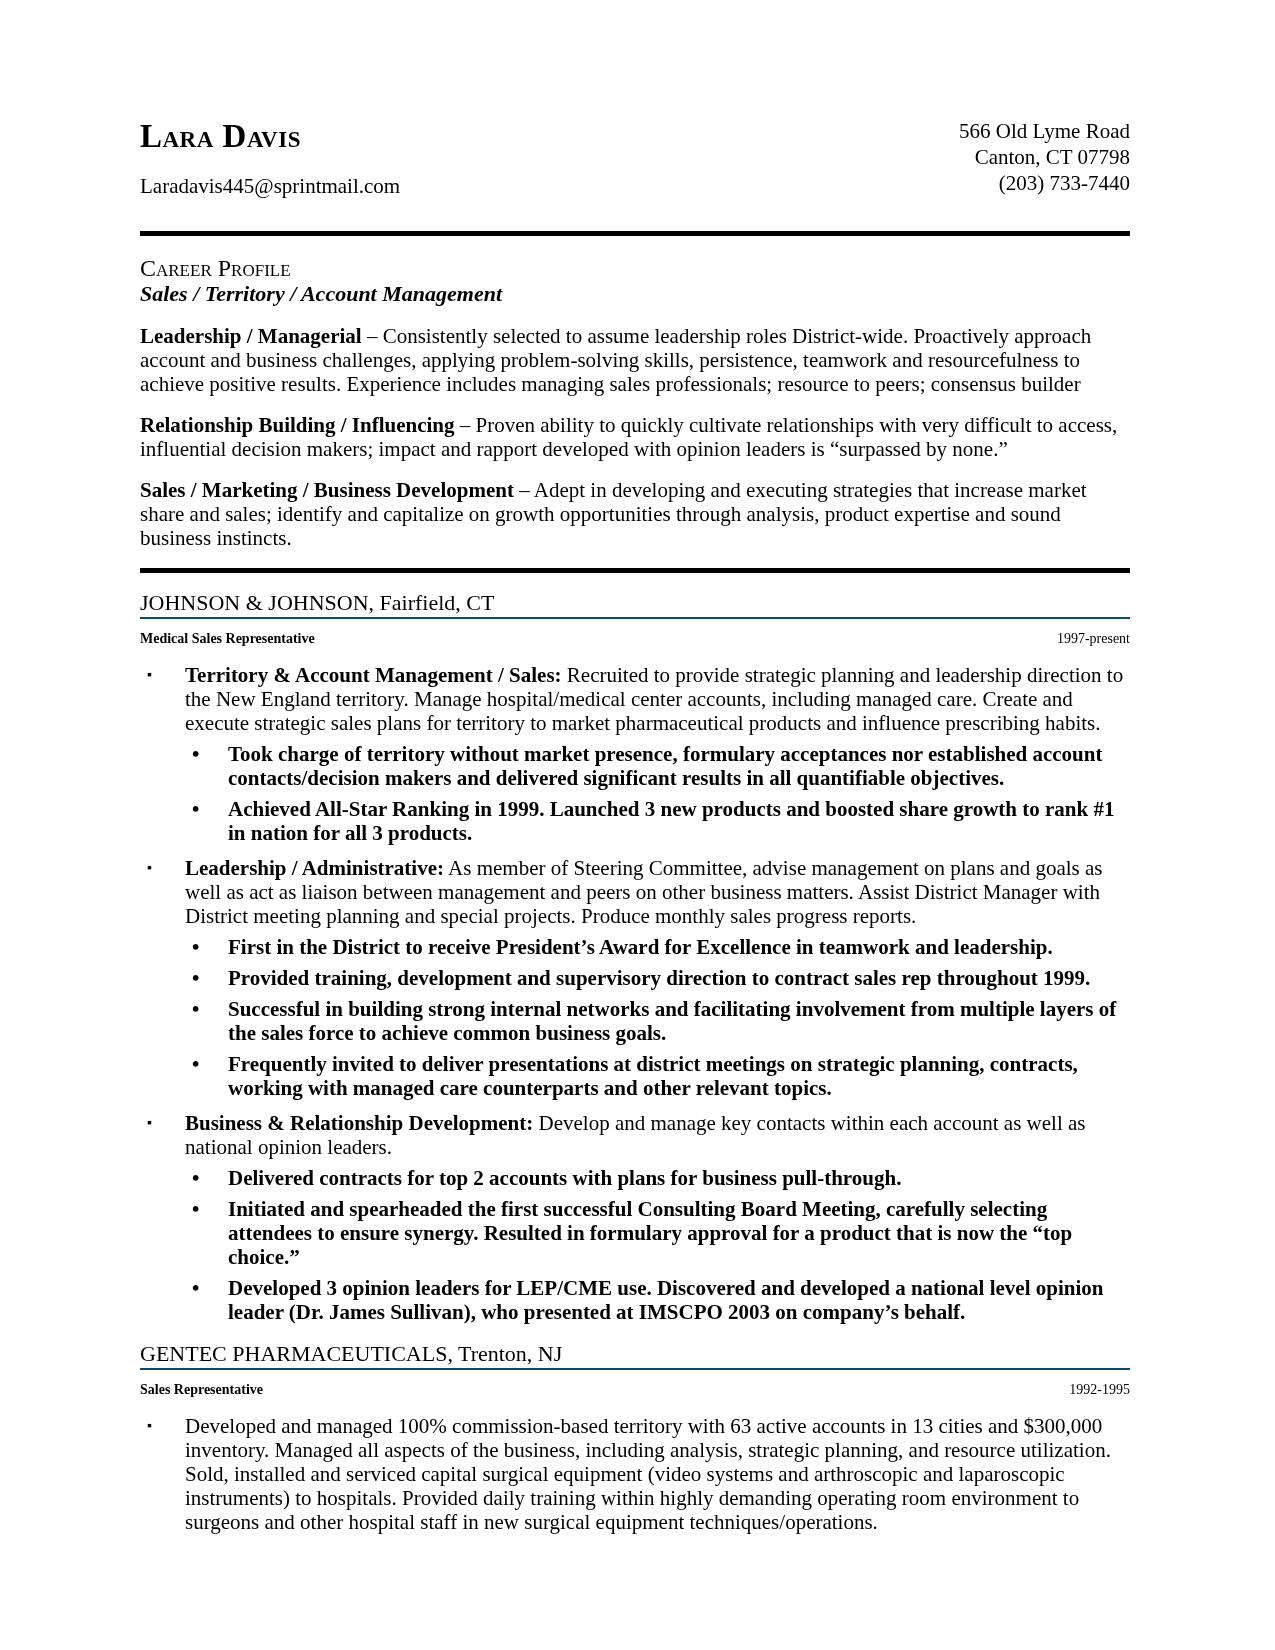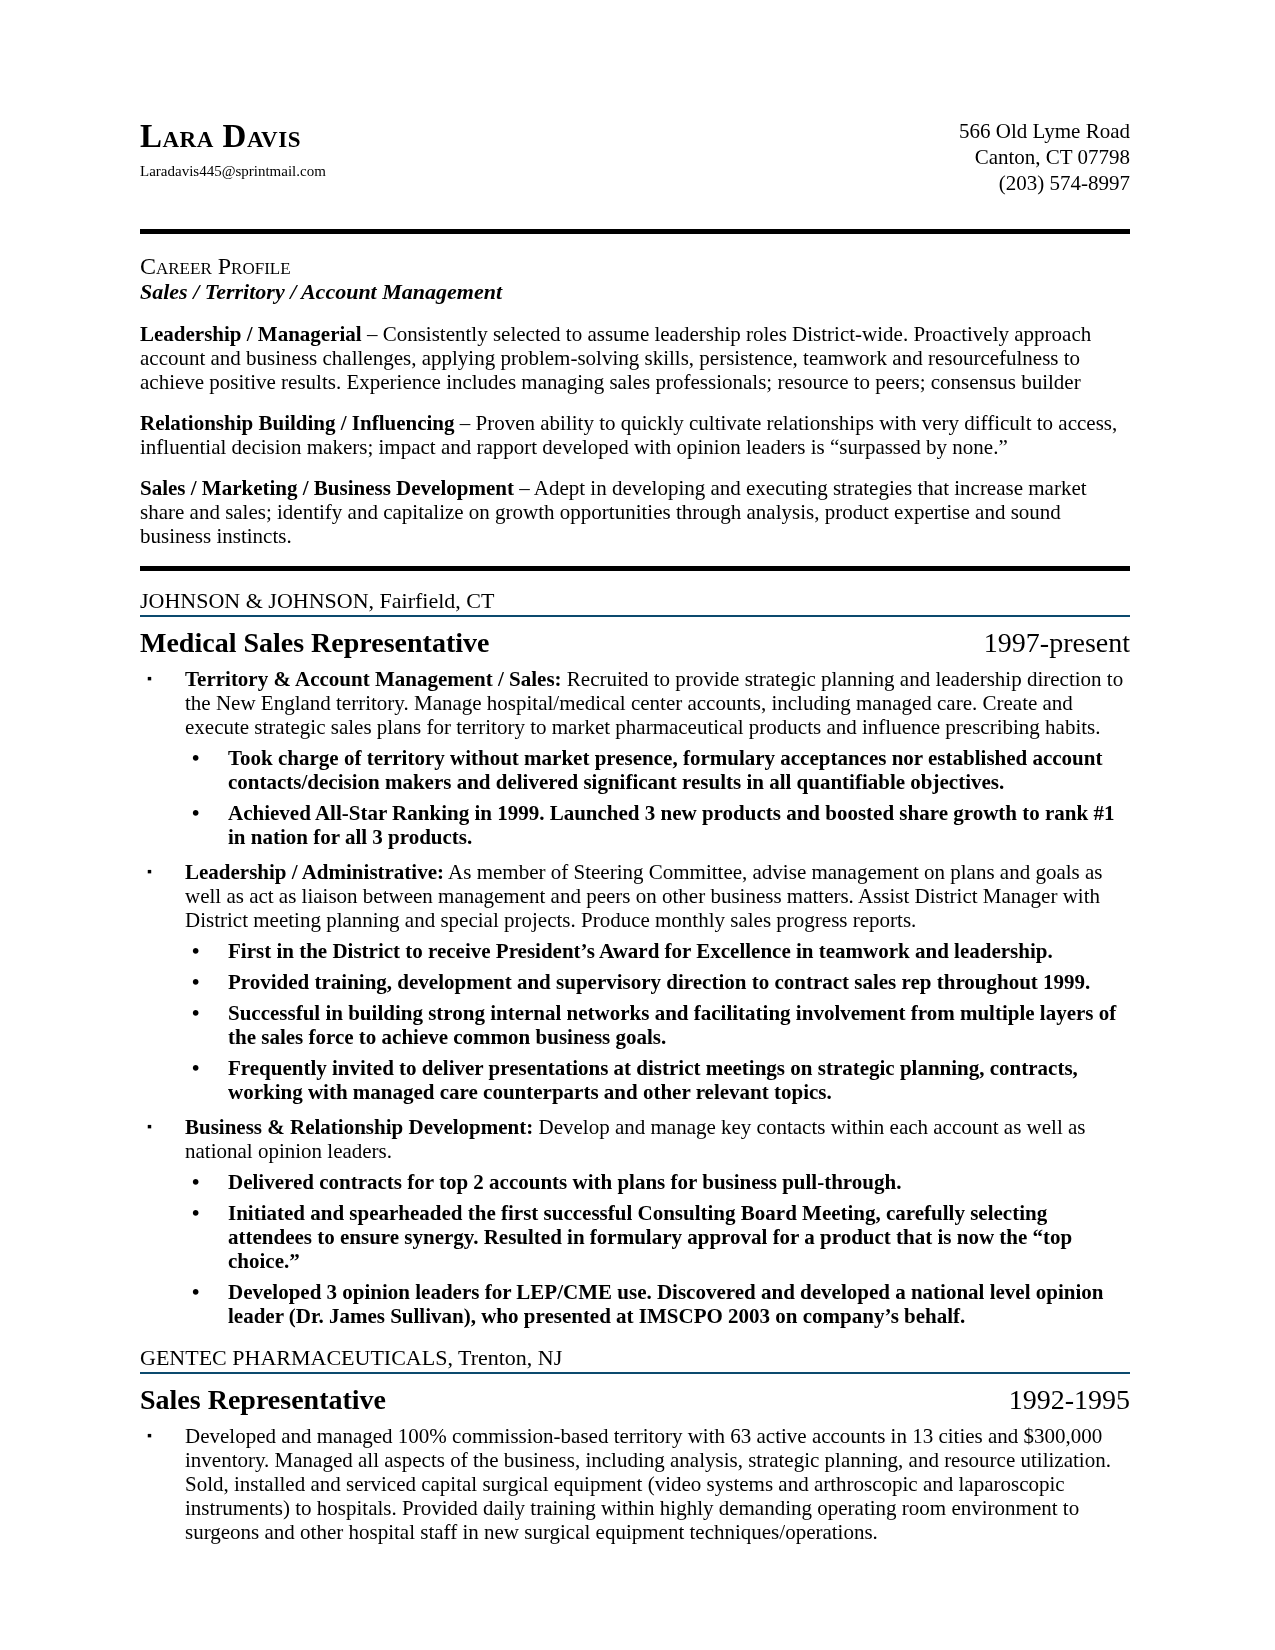--- a/index.html
+++ b/index.html
@@ -10,38 +10,38 @@
     padding: 118px 145px 40px 140px;
     font-family: "Liberation Serif", "DejaVu Serif", serif;
     font-size: 21px; line-height: 24px; color: #000;
     overflow: hidden;
   }
   .header { display: flex; justify-content: space-between; align-items: flex-start; }
   .name {
     font-size: 33px; line-height: 36px; font-weight: bold;
     font-variant: small-caps; letter-spacing: 0.5px;
   }
-  .email { font-size: 15px; line-height: 24px; margin-top: 5px; }
+  .email { font-size: 21px; line-height: 24px; margin-top: 20px; }
   .addr { text-align: right; font-size: 21px; line-height: 26px; }
   .thick-rule { height: 5px; background: #000; margin-top: 33px; }
   .thick-rule.second { margin-top: 18px; }
   .sec-heading {
     font-variant: small-caps; font-weight: normal;
     font-size: 24px; line-height: 26px; margin-top: 19px;
   }
   .sec-sub { font-weight: bold; font-style: italic; font-size: 22px; line-height: 26px; }
   .cp-para { margin-top: 17px; }
   .lead { font-weight: bold; }
   .company {
     margin-top: 17px; font-size: 22px; line-height: 26px;
     border-bottom: 2px solid #0c4a6e; padding-bottom: 1px;
   }
   .title-row {
     display: flex; justify-content: space-between;
-    font-size: 28px; line-height: 26px; padding-top: 13px;
+    font-size: 14px; line-height: 26px; padding-top: 7px;
   }
   .job-title { font-weight: bold; }
   .b1 { display: flex; margin-top: 11px; }
   .b1-glyph { flex: none; width: 45px; padding-left: 7px; font-size: 14px; line-height: 24px; }
   .b2 { display: flex; margin-top: 7px; }
   .b2-glyph { flex: none; width: 36px; margin-left: 52px; font-weight: bold; line-height: 24px; }
   .b2-text { font-weight: bold; }
   .job + .job-block { margin-top: 16px; }
   .gentec { margin-top: 20px; }
 </style>
@@ -51,21 +51,21 @@
 <div class="page">
 
   <div class="header">
     <div>
       <div class="name">Lara Davis</div>
       <div class="email">Laradavis445@sprintmail.com</div>
     </div>
     <div class="addr">
       <div>566 Old Lyme Road</div>
       <div>Canton, CT 07798</div>
-      <div>(203) 574-8997</div>
+      <div>(203) 733-7440</div>
     </div>
   </div>
 
   <div class="thick-rule"></div>
 
   <div class="sec-heading">Career Profile</div>
   <div class="sec-sub">Sales / Territory / Account Management</div>
 
   <p class="cp-para"><span class="lead">Leadership / Managerial</span> <span>– Consistently selected to assume leadership roles District-wide. Proactively approach account and business challenges, applying problem-solving skills, persistence, teamwork and resourcefulness to achieve positive results. Experience includes managing sales professionals; resource to peers; consensus builder</span></p>
 

